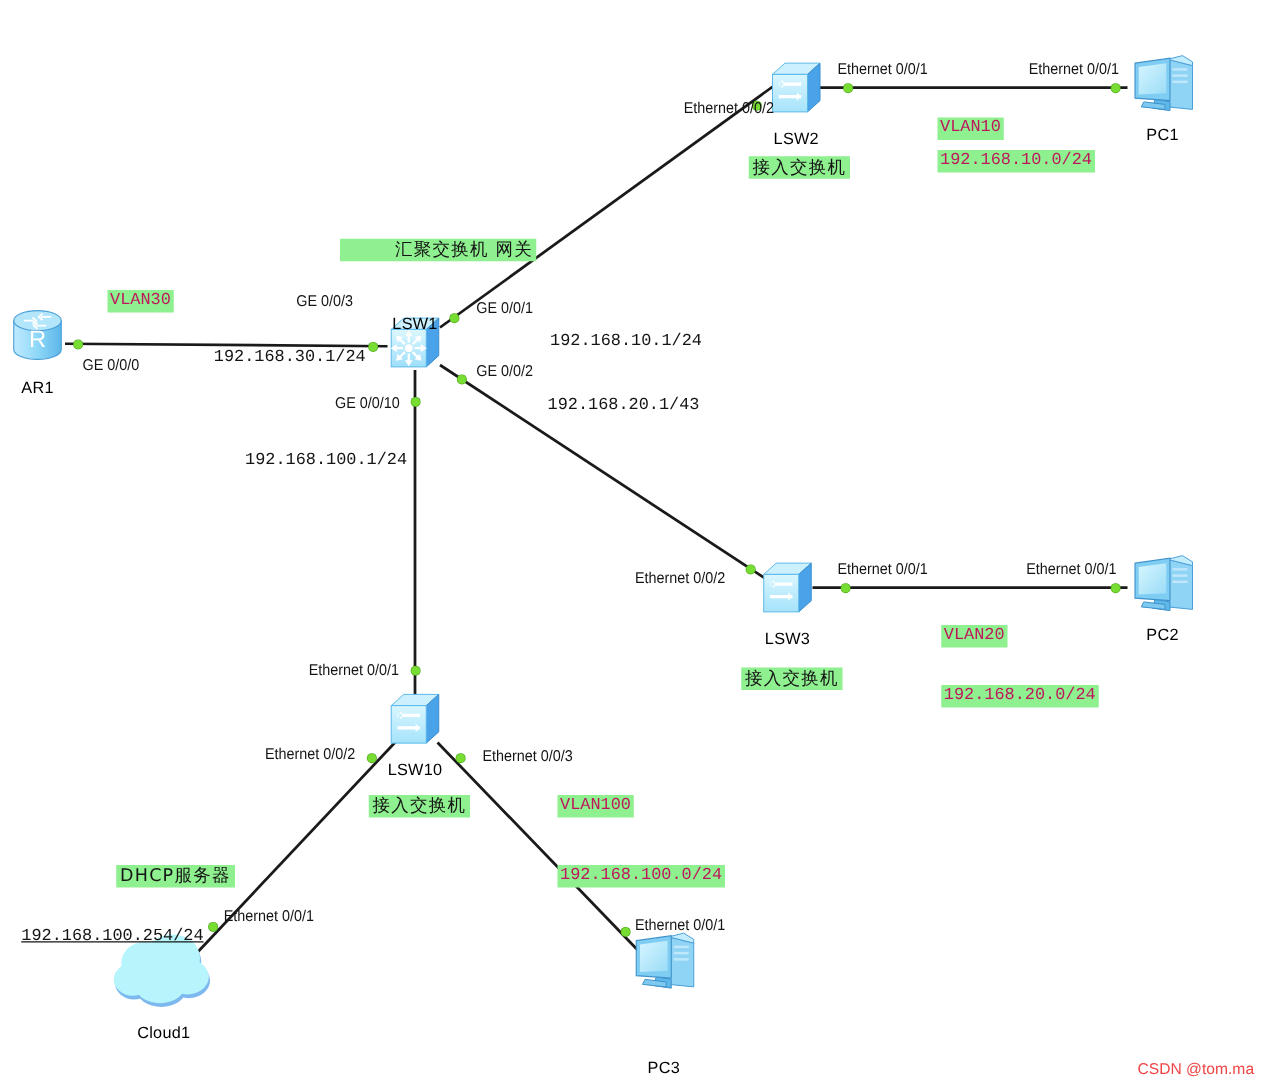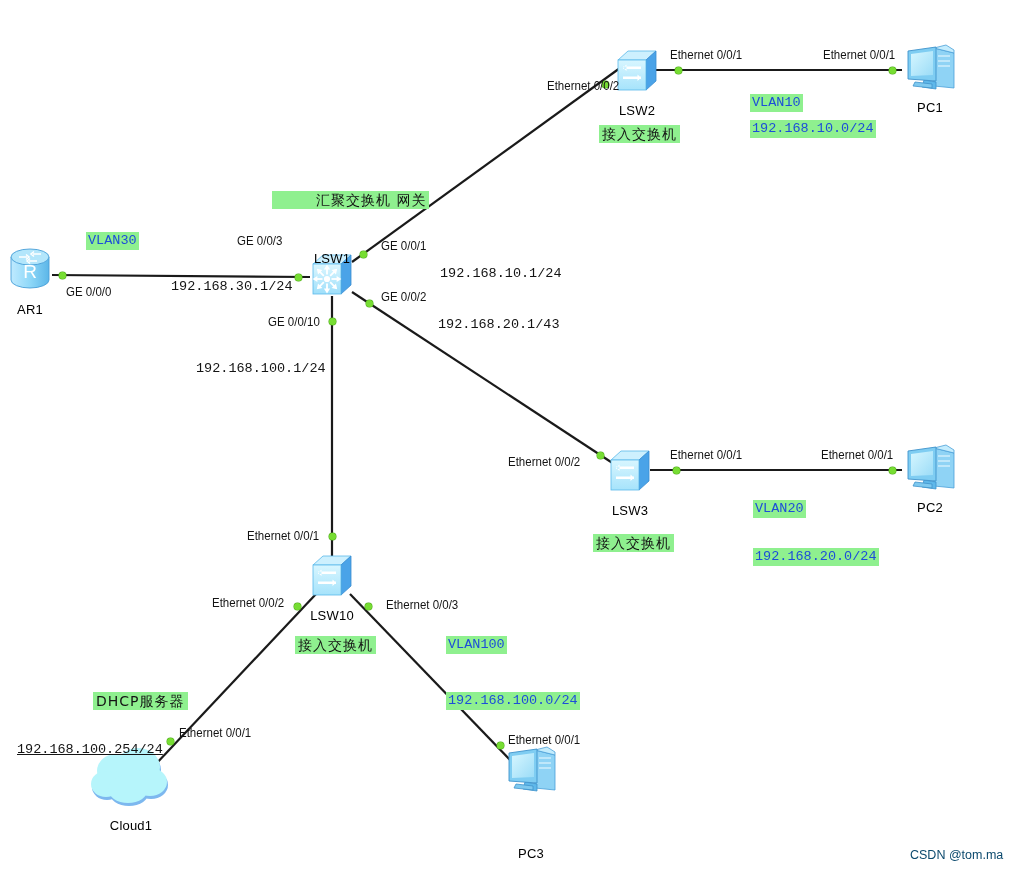--- a/index.html
+++ b/index.html
@@ -58,38 +58,38 @@
   }
   .lbl.ip {
     font-family: "Liberation Mono", monospace;
     font-size: 13.5px;
     color: #141414;
     margin-top: 28px;
   }
   .lbl.hl {
     font-family: "Liberation Mono", monospace;
     font-size: 13.5px;
-    color: #1d4ed8;
+    color: #be185d;
     background: #8ff08f;
     padding: 1px 2px;
     text-align: right;
   }
   .lbl.hl-cn {
     font-family: "DejaVu Sans", sans-serif;
     font-size: 14px;
     color: #141414;
     background: #8ff08f;
     padding: 1px 3px;
     letter-spacing: 1px;
   }
   .watermark {
     position: absolute;
     font-family: "Liberation Sans", sans-serif;
     font-size: 12.5px;
-    color: #0c4a6e;
+    color: #ef4444;
     white-space: nowrap;
   }
   .dot {
     position: absolute;
     width: 7px;
     height: 7px;
     margin-left: -3.5px;
     margin-top: -3.5px;
     border-radius: 50%;
     background: #77dd33;

